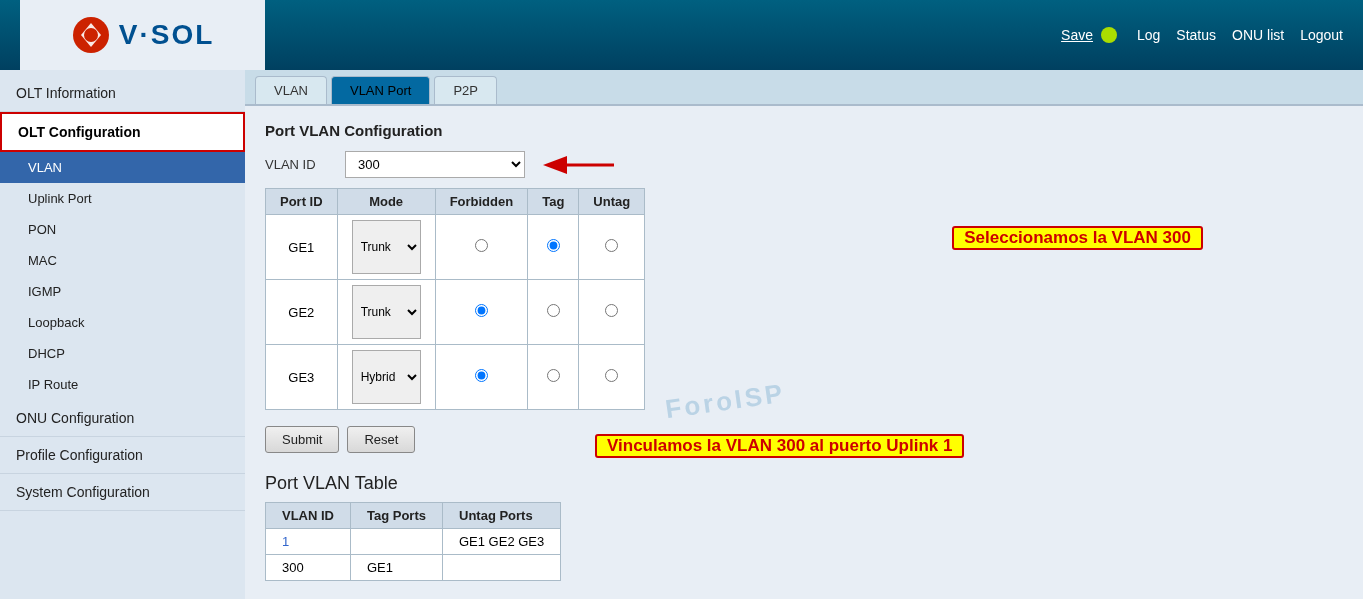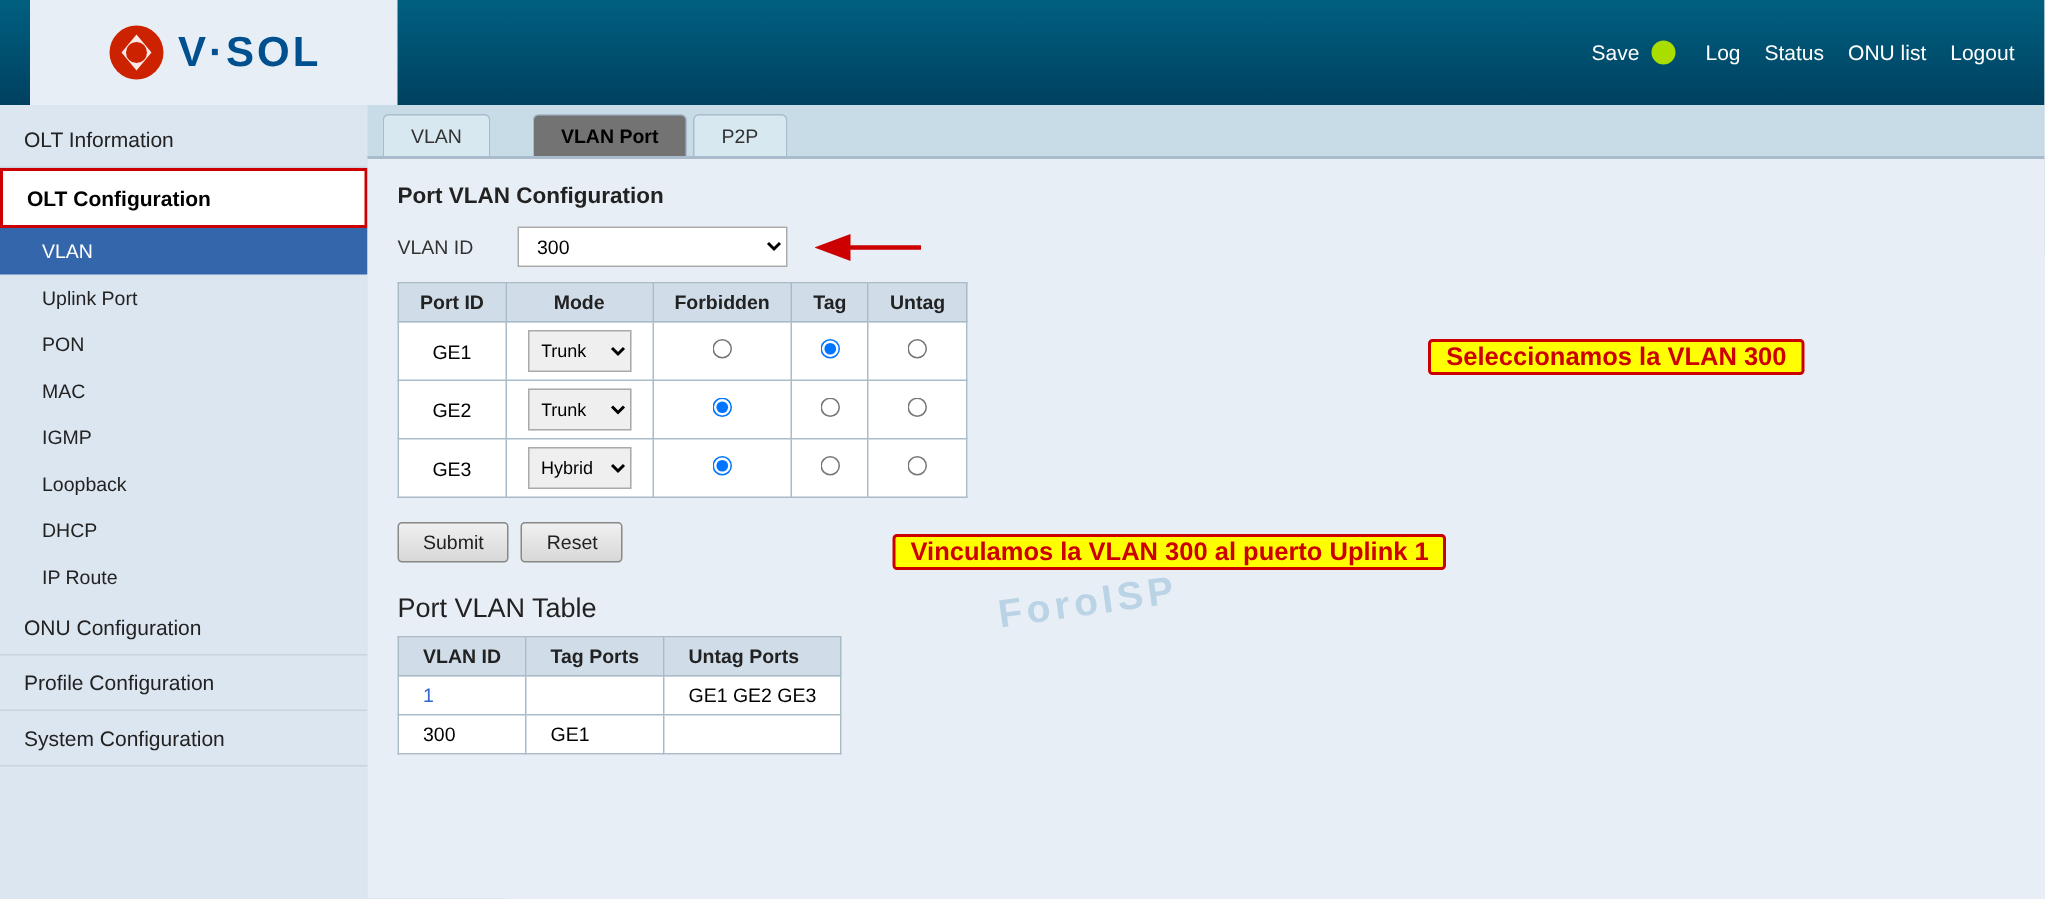--- a/index.html
+++ b/index.html
@@ -39,20 +39,21 @@
       margin-left: auto;
       gap: 20px;
       color: white;
     }
     .header-save {
       display: flex;
       align-items: flex-end;
       gap: 8px;
       color: white;
       font-size: 14px;
+      text-decoration: underline;
     }
     .status-dot {
       width: 16px;
       height: 16px;
       background: #aadd00;
       border-radius: 50%;
       display: inline-block;
     }
     .header-links {
       display: flex;
@@ -121,25 +122,24 @@
       padding: 6px 18px;
       cursor: pointer;
       border: 1px solid #aabbcc;
       background: #d8e8f0;
       border-bottom: none;
       border-radius: 4px 4px 0 0;
       font-size: 13px;
       color: #333;
     }
     .tab.active {
-      background: #737373;
-      font-weight: bold;
+      background: #0369a1;
+      font-weight: normal;
       color: #000;
       border-color: #aabbcc;
-      margin-left: 24px;
     }
 
     
     .page-content {
       padding: 16px 20px;
       position: relative;
     }
 
     .section-title {
       font-size: 15px;
@@ -181,21 +181,21 @@
       text-align: center;
       font-size: 13px;
     }
     .config-table th {
       background: #d0dce8;
       font-weight: bold;
       color: #222;
     }
     .config-table td select {
       font-size: 12px;
-      padding: 5px 4px;
+      padding: 18px 4px;
       border: 1px solid #aaa;
     }
     .config-table input[type="radio"] {
       cursor: pointer;
     }
 
     
     .btn-row {
       display: flex;
       gap: 8px;

